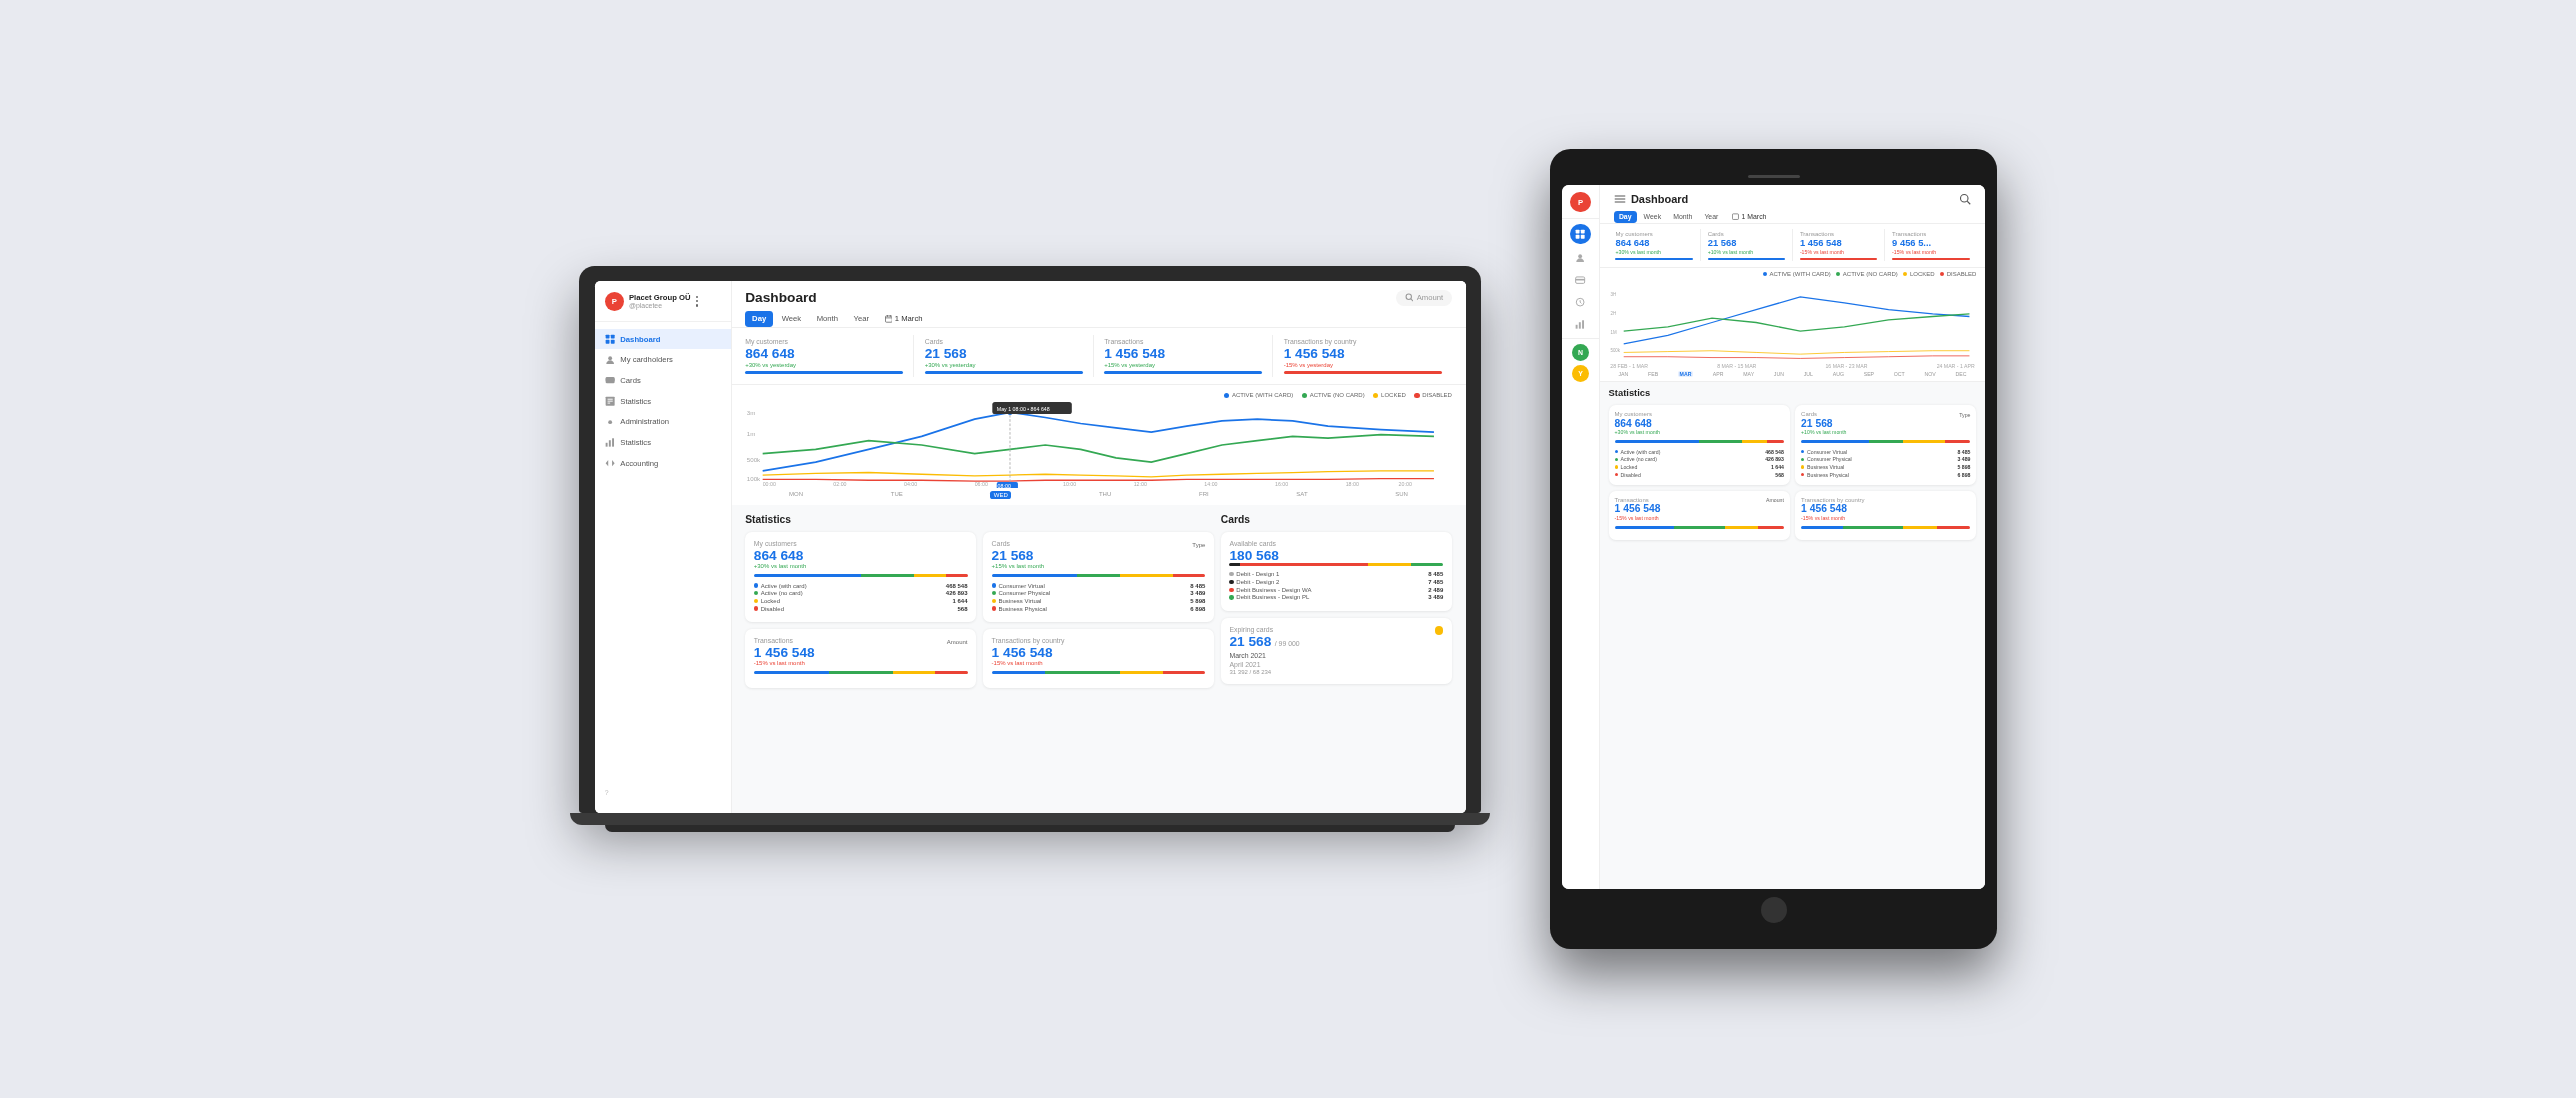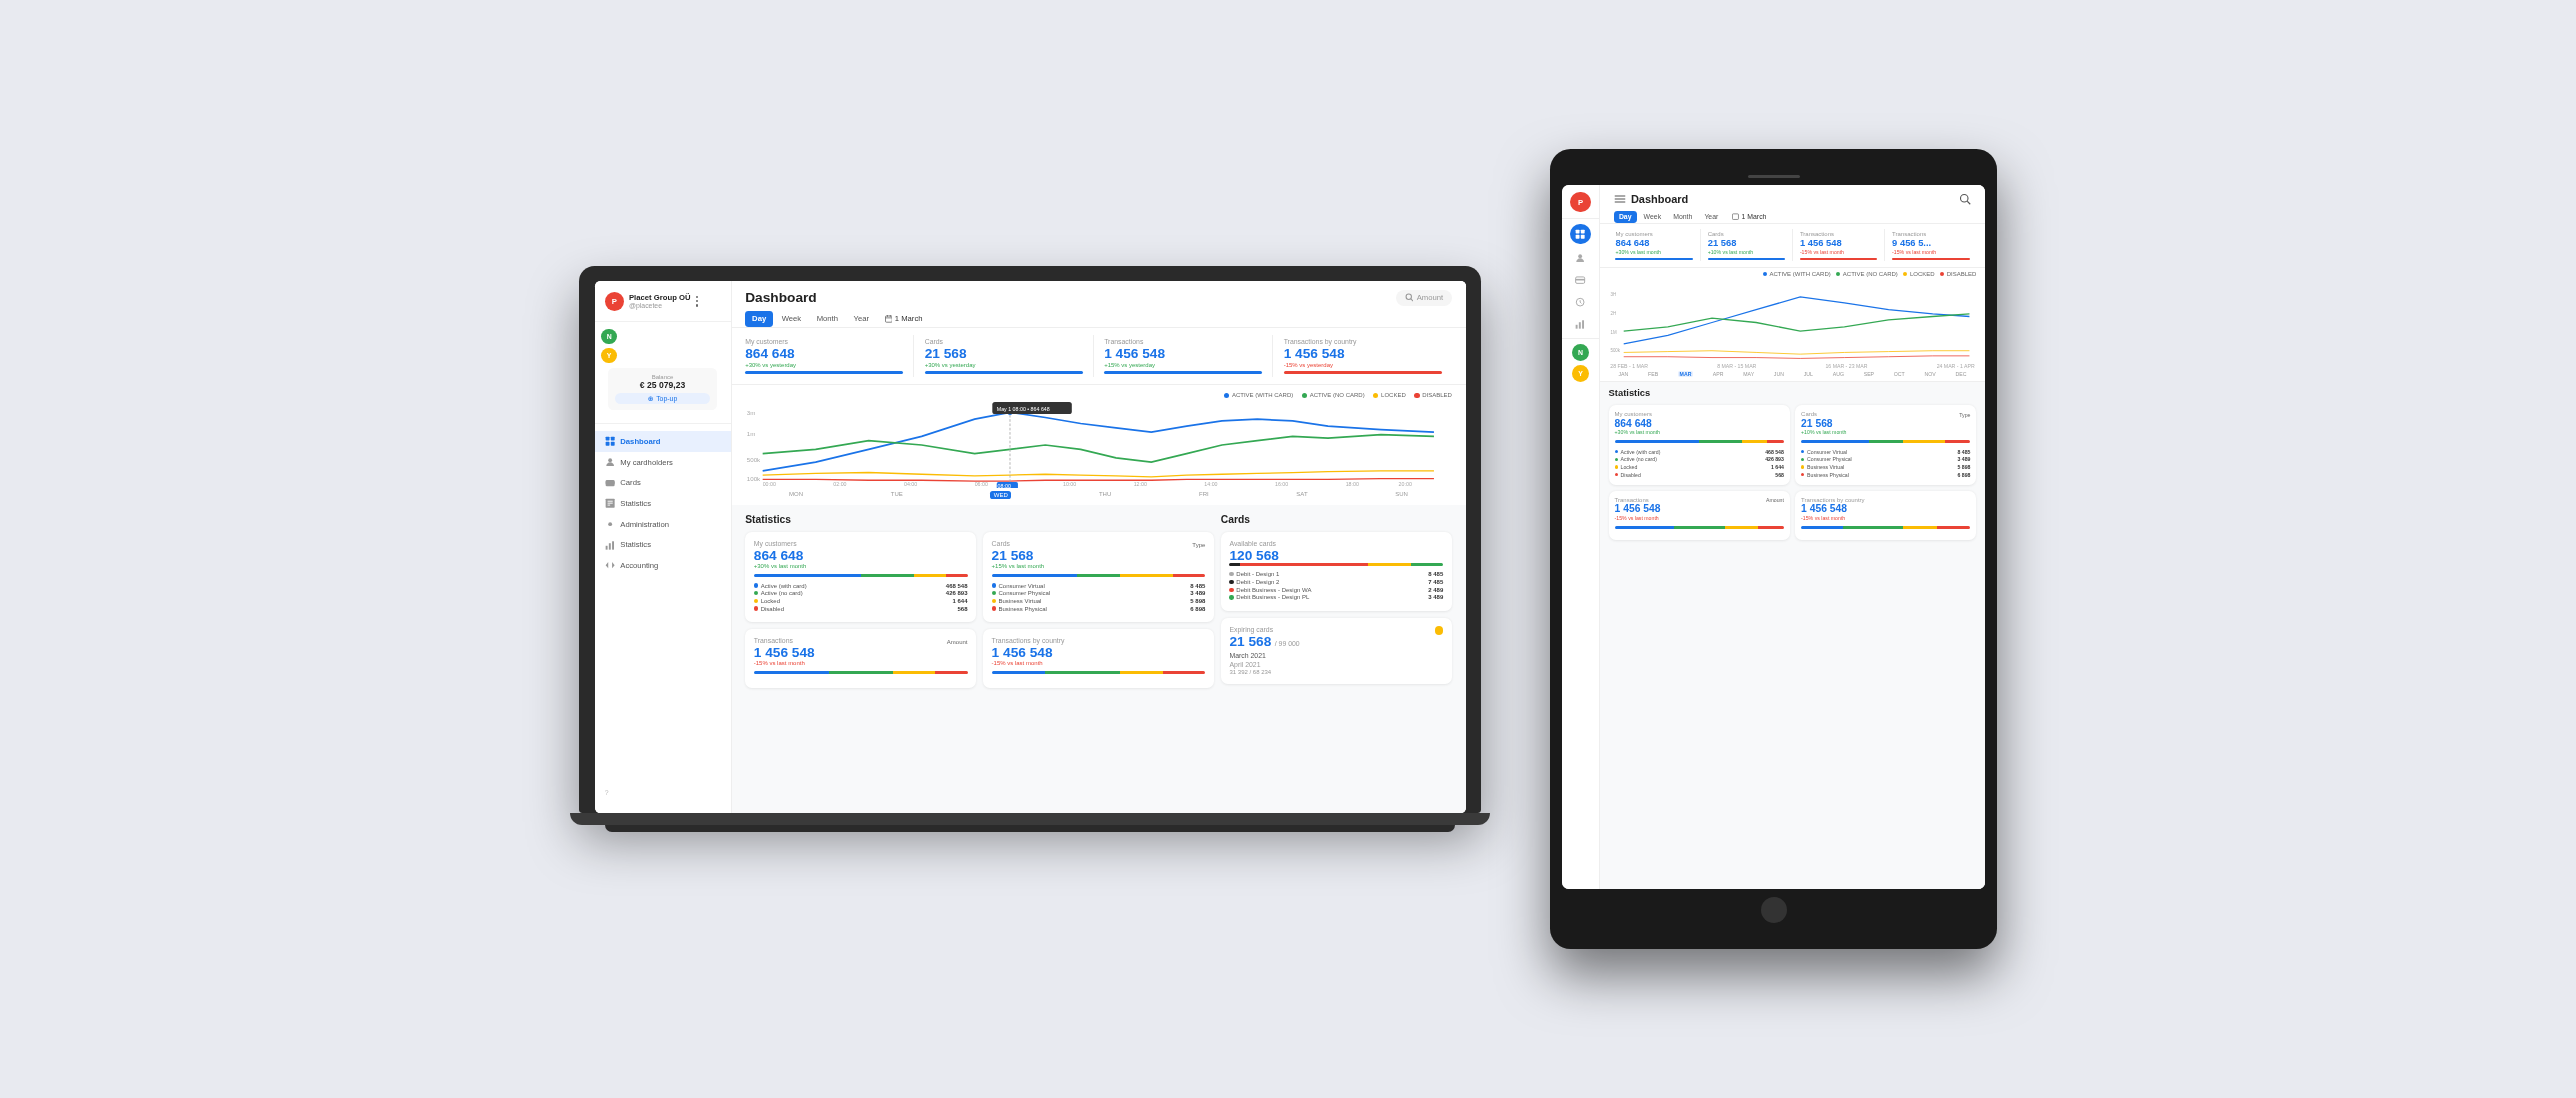--- a/index.html
+++ b/index.html
@@ -427,34 +427,20 @@
           <div class="sidebar-logo">
             <div class="avatar-circle" style="background:#ea4335">P</div>
             <div>
               <div class="sidebar-company">Placet Group OÜ</div>
               <div class="sidebar-sub">@placetee</div>
             </div>
             <div class="dot-menu">
               <span></span>
                 <span></span>
                 <span></span>
-            </div>
-          </div>
-          <div style="padding:0 6.9px 6.9px; border-bottom:0.9px solid #f0f0f0; margin-bottom:6.9px;">
-            <div style="display:flex;flex-direction:column;gap:3.4px; margin-bottom:5.2px;">
-              <div class="avatar-circle" style="background:#34a853;width:15.5px;height:15.5px;font-size:6.9px;">N</div>
-              <div class="avatar-circle" style="background:#fbbc04;width:15.5px;height:15.5px;font-size:6.9px;">Y</div>
-            </div>
-            <div class="balance-box">
-              <div class="balance-label">Balance</div>
-              <div class="balance-amount">€ 25 079,23</div>
-              <div class="topup-btn">
-                <span>⊕</span>
-                <span>Top-up</span>
-              </div>
             </div>
           </div>
 
           <nav>
             <div class="nav-item active">
               <svg class="nav-icon" viewBox="0 0 16 16" fill="currentColor">
                   <rect x="1" y="1" width="6" height="6" rx="1"></rect>
                   <rect x="9" y="1" width="6" height="6" rx="1"></rect>
                   <rect x="1" y="9" width="6" height="6" rx="1"></rect>
                   <rect x="9" y="9" width="6" height="6" rx="1"></rect>
@@ -765,21 +751,21 @@
                     </div>
                   </div>
                 </div>
               </div>
 
               <div>
                 <div class="section-title">Cards</div>
                 <div style="display:flex;flex-direction:column;gap:6.9px;">
                   <div class="stat-card">
                     <div class="stat-card-label">Available cards</div>
-                    <div class="stat-card-value">120 568</div>
+                    <div class="stat-card-value">180 568</div>
                     <div class="stat-bar-row">
                       <div class="stat-bar-seg" style="width:5%;background:#222;"></div>
                       <div class="stat-bar-seg" style="width:60%;background:#ea4335;"></div>
                       <div class="stat-bar-seg" style="width:20%;background:#fbbc04;"></div>
                       <div class="stat-bar-seg" style="width:15%;background:#34a853;"></div>
                     </div>
                     <div class="stat-detail-row">
                         <div class="stat-detail-label">
                           <div class="stat-detail-dot" style="background:#aaa;"></div>
                           <span>Debit - Design 1</span>

